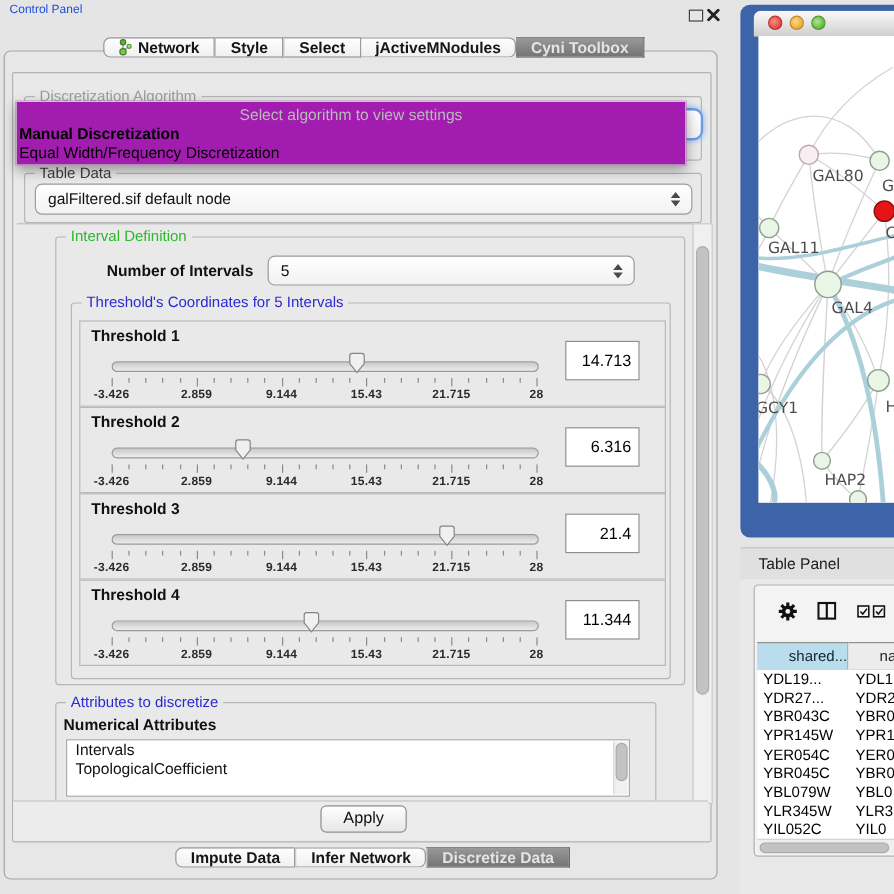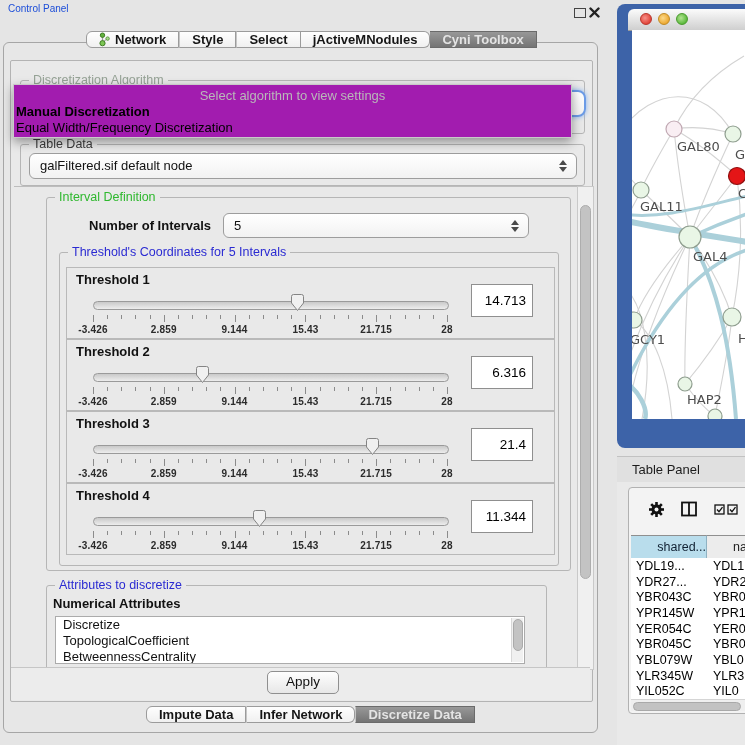--- a/index.html
+++ b/index.html
@@ -345,23 +345,22 @@
           </div>
         </div>
     </div>
   </div>
 
   <div class="groupbox" style="left:32px;top:398px;width:499px;height:110px">
     <span class="gb-title t-blue">Attributes to discretize</span>
     <div class="attr-sub">Numerical Attributes</div>
     <div class="attr-list">
       <div id="attrItems">
-          <div class="attr-item">Discretize</div>
+          <div class="attr-item">Intervals</div>
           <div class="attr-item">TopologicalCoefficient</div>
-          <div class="attr-item">BetweennessCentrality</div>
         </div>
       <div class="attr-scroll">
           <div class="attr-thumb"></div>
         </div>
     </div>
   </div>
 </div>
 
 <div class="abs vscroll">
     <div class="vthumb"></div>

